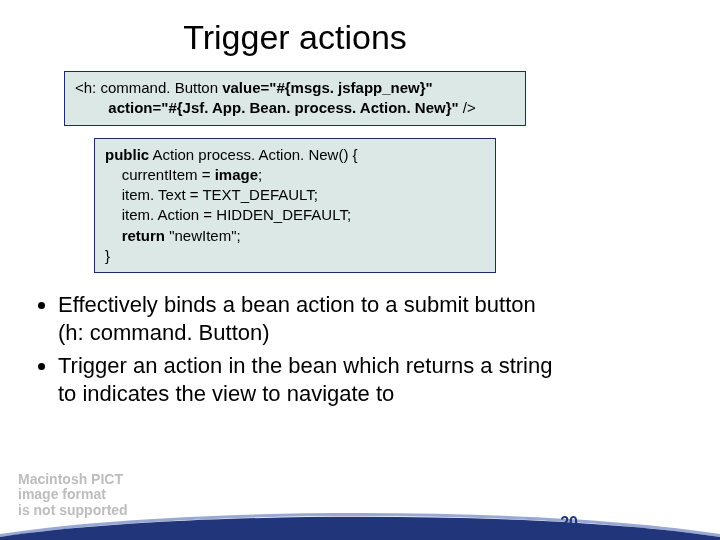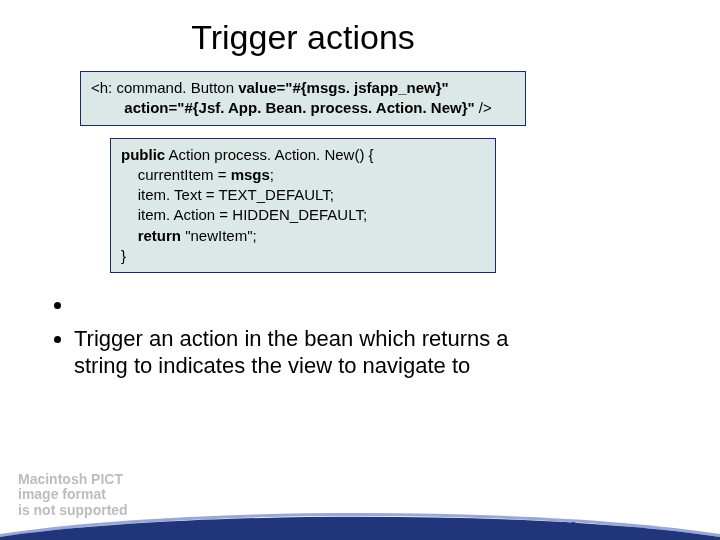--- a/index.html
+++ b/index.html
@@ -10,21 +10,21 @@
     font-family: Arial, Helvetica, sans-serif;
     background: #fff;
     position: relative;
     overflow: hidden;
   }
   .slide {
     width: 596px;
     height: 540px;
     position: relative;
     box-sizing: border-box;
-    padding: 10px 30px 0 40px;
+    padding: 10px 30px 0 24px;
     border-radius: 14px;
   }
   .title {
     text-align: center;
     font-size: 34px;
     color: #000;
     margin: 8px 0 14px 0;
     font-weight: normal;
   }
   .codebox {
@@ -71,21 +71,21 @@
     position: absolute;
     left: 0;
     bottom: 0;
     width: 720px;
     height: 36px;
     pointer-events: none;
   }
   .pagenum {
     position: absolute;
     right: 18px;
-    bottom: 2px;
+    bottom: 8px;
     font-size: 16px;
     font-weight: bold;
     color: #20357a;
   }
   .placeholder-note {
     position: absolute;
     left: 18px;
     bottom: 22px;
     font-size: 14px;
     color: #bdbdbd;
@@ -97,29 +97,30 @@
 <body>
 
 <div class="slide">
 
   <h1 class="title">Trigger actions</h1>
 
   <div class="codebox codebox-xml"><span>&lt;h: command. Button </span><span class="bold">value="#{msgs. jsfapp_new}"</span>
 <span class="bold">        action="#{Jsf. App. Bean. process. Action. New}" </span><span>/&gt;</span></div>
 
   <div class="codebox codebox-java"><span class="bold">public</span><span> Action process. Action. New() {</span>
-<span>    currentItem = </span><span class="bold">msgs</span><span>;</span>
+<span>    currentItem = </span><span class="bold">image</span><span>;</span>
 <span>    item. Text = TEXT_DEFAULT;</span>
 <span>    item. Action = HIDDEN_DEFAULT;</span>
 <span>    </span><span class="bold">return</span><span> "newItem";</span>
 <span>}</span></div>
 
   <div class="bullets">
     <ul>
       <li>
+        <span>Effectively binds a bean action to a submit button (h: command. Button)</span>
       </li>
       <li>Trigger an action in the bean which returns a string to indicates the view to navigate to</li>
     </ul>
   </div>
 
   <div class="placeholder-note">
     <div>Macintosh PICT</div>
     <div>image format</div>
     <div>is not supported</div>
   </div>

